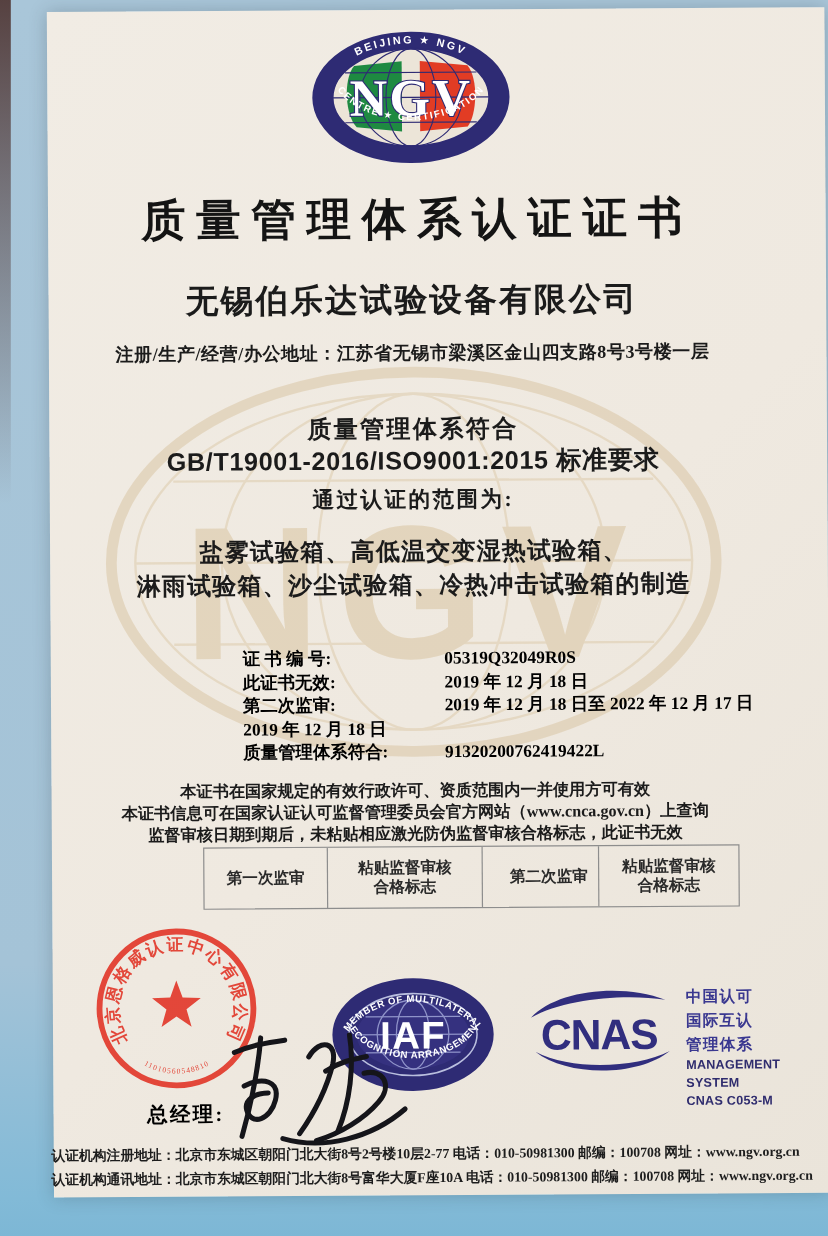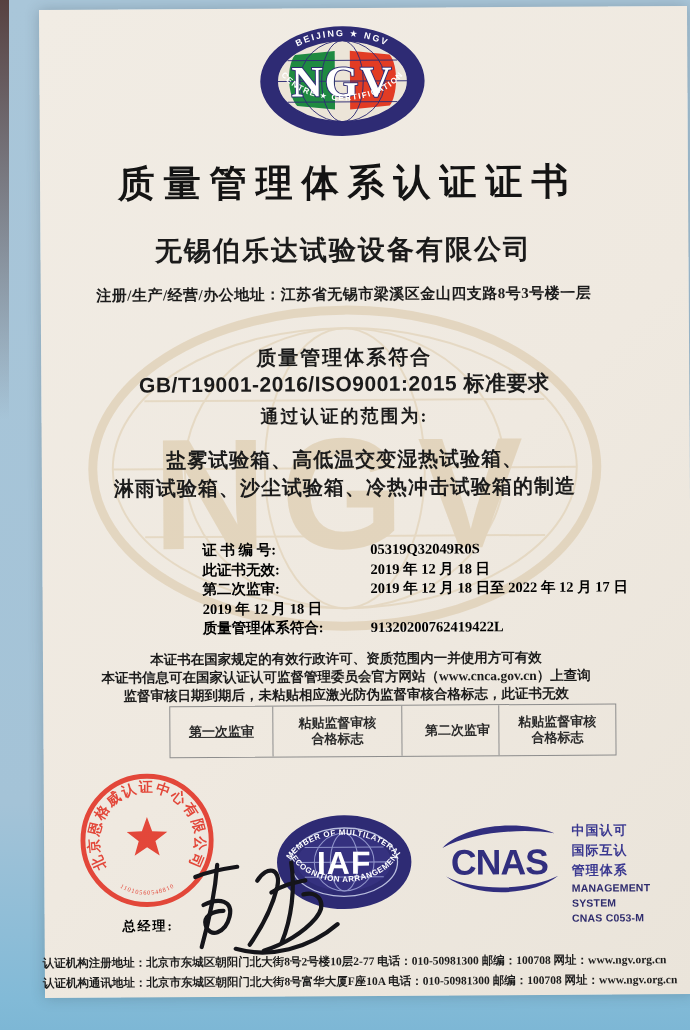--- a/index.html
+++ b/index.html
@@ -23,28 +23,28 @@
   .scope1{top:438px;font-size:20px;font-weight:700;letter-spacing:1px;}
   .scope2{top:466px;font-size:20px;font-weight:700;letter-spacing:1px;}
   .details{position:absolute;left:160px;top:532px;font-size:14.5px;font-weight:700;}
   .drow{display:flex;line-height:19.5px;}
   .dlabel{width:168px;text-align:justify;}
   .dval{white-space:nowrap;}
   .notes{top:642px;font-size:13.5px;font-weight:700;line-height:18px;}
   .audit{position:absolute;left:126px;top:697px;display:flex;border:1px solid #8d8d8d;height:50px;font-size:13px;font-weight:700;color:#2a2a2a;}
   .acell{display:flex;flex-direction:column;justify-content:center;align-items:center;border-right:1px solid #8d8d8d;line-height:16px;}
   .acell:last-child{border-right:none;}
-  .a1{width:102px;text-decoration:underline;}.a2{width:128px;}.a3{width:82px;padding-left:14px;}.a4{width:116px;}
+  .a1{width:102px;}.a2{width:128px;}.a3{width:82px;padding-left:14px;}.a4{width:116px;}
   .stamp{position:absolute;left:35px;top:763px;opacity:.92;}
   .iaf{position:absolute;left:230px;top:806px;}
   .cnas-group{position:absolute;left:393px;top:812px;display:flex;align-items:flex-start;}
   .cnas-text{margin-left:10px;margin-top:2px;}
   .cnas-zh{font-size:13px;color:#3a3890;font-weight:700;line-height:20px;letter-spacing:1px;}
   .cnas-en{font-size:10.5px;color:#2f2c6e;font-weight:700;font-family:"Liberation Sans","DejaVu Sans",sans-serif;line-height:15px;letter-spacing:.2px;}
-  .gm{position:absolute;left:78px;top:908px;font-size:13px;font-weight:700;letter-spacing:2px;}
+  .gm{position:absolute;left:78px;top:908px;font-size:17px;font-weight:700;letter-spacing:2px;}
   .sig{position:absolute;left:135px;top:838px;}
   .footaddr{position:absolute;left:-2px;width:652px;font-size:11.5px;font-weight:700;white-space:nowrap;color:#1d1d1d;}
   .fa1{top:946px;}.fa2{top:966px;}
 </style>
 </head>
 <body>
 
 <div class="stage">
   <div class="edge-shadow"></div>
 

